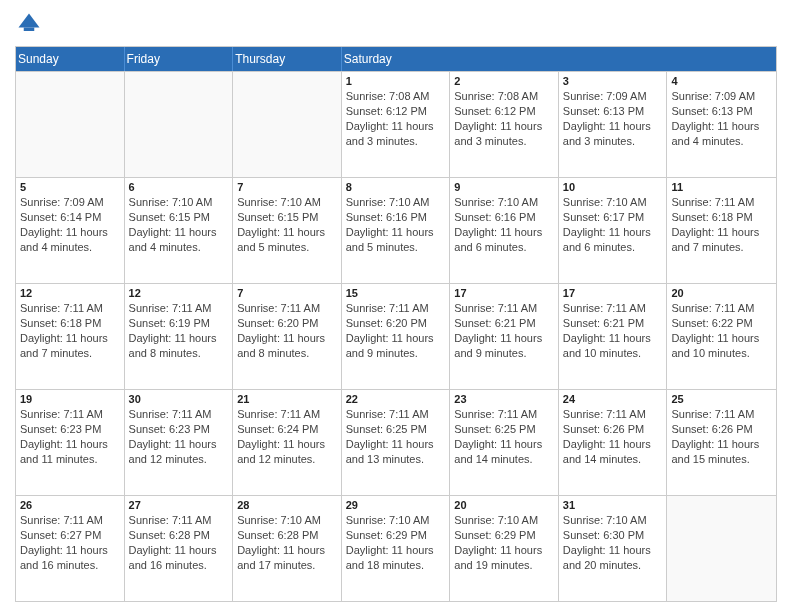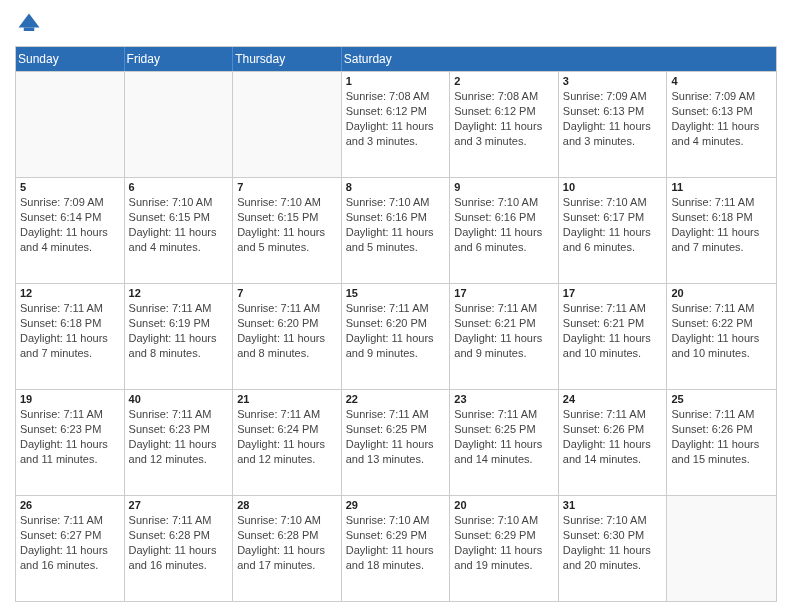--- a/index.html
+++ b/index.html
@@ -271,21 +271,21 @@
         </div>
         <div class="cal-row">
           <div class="cal-cell">
             <div class="cell-day">19</div>
             <div class="cell-info" style="white-space: pre-line;">Sunrise: 7:11 AM
 Sunset: 6:23 PM
 Daylight: 11 hours
 and 11 minutes.</div>
           </div>
           <div class="cal-cell">
-            <div class="cell-day">40</div>
+            <div class="cell-day">30</div>
             <div class="cell-info" style="white-space: pre-line;">Sunrise: 7:11 AM
 Sunset: 6:23 PM
 Daylight: 11 hours
 and 12 minutes.</div>
           </div>
           <div class="cal-cell">
             <div class="cell-day">21</div>
             <div class="cell-info" style="white-space: pre-line;">Sunrise: 7:11 AM
 Sunset: 6:24 PM
 Daylight: 11 hours

